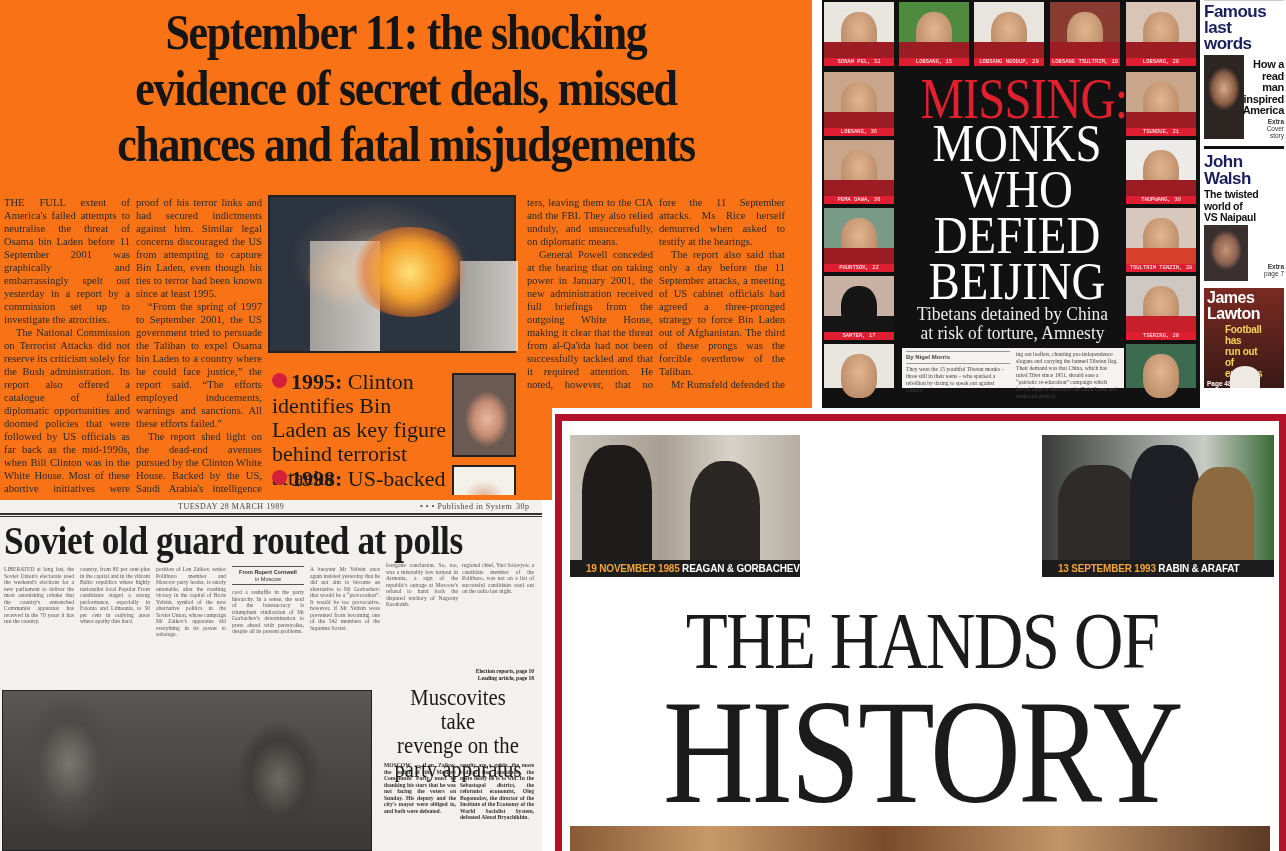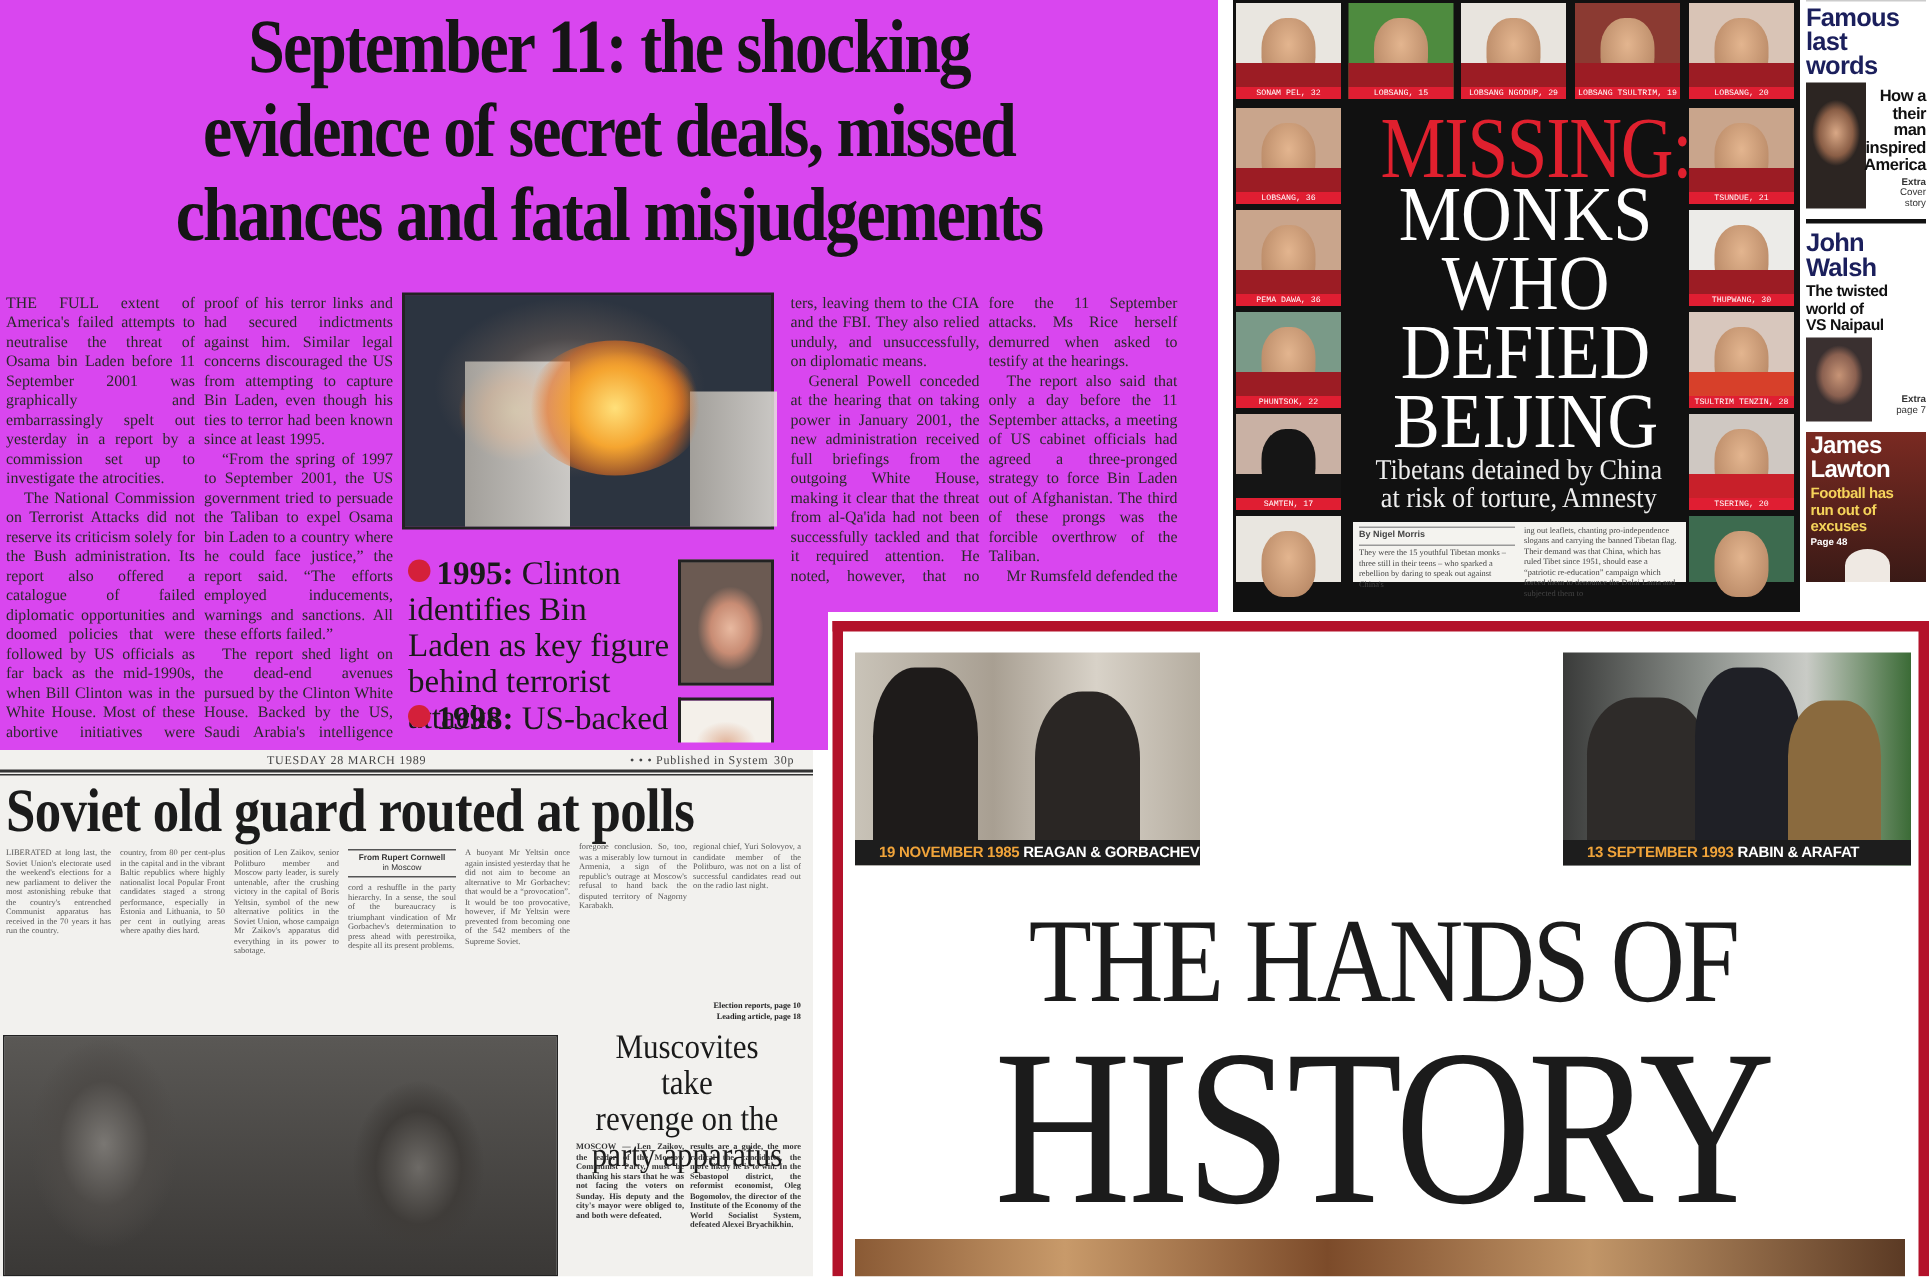--- a/index.html
+++ b/index.html
@@ -1,21 +1,21 @@
 <!DOCTYPE html>
 <html><head>
 <meta charset="utf-8">
 <style>
   *{box-sizing:border-box;margin:0;padding:0}
   html,body{width:1286px;height:851px;overflow:hidden;background:#fff}
   body{position:relative;font-family:"Liberation Serif",serif;color:#1a1a1a}
   .panel{position:absolute;overflow:hidden}
 
   
-  #p911{left:0;top:0;width:812px;height:500px;background:#d946ef}
+  #p911{left:0;top:0;width:812px;height:500px;background:#f97316}
   #p911 .headline{position:absolute;left:0;top:4px;width:812px;text-align:center;
     font-family:"Liberation Serif",serif;font-weight:bold;font-size:51px;line-height:56px;
     letter-spacing:-1.5px;transform:scaleX(0.86);transform-origin:center top;color:#151515}
   #p911 .col{position:absolute;font-size:10.6px;line-height:13px;text-align:justify;color:#2a2a2a}
   #p911 .col p{text-indent:12px}
   #p911 .col p.first{text-indent:0}
   .byline{font-size:10.5px;font-weight:bold;font-variant:small-caps;line-height:13px;border-bottom:2px solid #777;padding-bottom:3px;margin-bottom:6px;color:#333}
   .photo-wtc{position:absolute;left:268px;top:195px;width:248px;height:158px;border:2px solid #222;
     background:
       radial-gradient(ellipse 60px 40px at 60% 45%,#ffd35a 0%,#f29a22 45%,rgba(200,90,20,0) 80%),
@@ -229,21 +229,21 @@
 <aside class="panel" id="pside">
   <div style="position:absolute;left:4px;top:0;width:80px;height:138px;border-top:1px solid #ccc">
     <div class="s-head" style="font-size:17px;line-height:16px;margin-top:3px">
       <div>Famous</div>
       <div>last</div>
       <div>words</div>
     </div>
     <div style="position:absolute;left:0;top:54px;width:40px;height:84px;background:radial-gradient(ellipse 16px 22px at 50% 40%,#d9a886,#8a5e46 70%,#2c2522 100%)"></div>
     <div class="s-sub" style="position:absolute;right:0;top:58px;font-size:11px;line-height:11.5px;text-align:right">
       <div>How a</div>
-      <div>their</div>
+      <div>read</div>
       <div>man</div>
       <div>inspired</div>
       <div>America</div>
     </div>
     <div class="s-tiny" style="position:absolute;right:0;top:117px">
       <div style="font-weight:bold">Extra</div>
       <div>Cover</div>
       <div>story</div>
     </div>
   </div>
@@ -263,21 +263,21 @@
       <div style="font-weight:bold">Extra</div>
       <div>page 7</div>
     </div>
   </div>
 
   <div style="position:absolute;left:4px;top:288px;width:80px;height:100px;background:linear-gradient(180deg,#7a2a22,#3a1a16)">
     <div class="s-head" style="font-size:16px;line-height:16px;color:#fff;padding:2px 3px">
       <div>James</div>
       <div>Lawton</div>
     </div>
-    <div class="s-sub" style="font-size:10px;line-height:11px;color:#f5d35a;padding:0 3px">
+    <div class="s-sub" style="font-size:10px;line-height:11px;color:#f5d35a;padding:0 21px">
       <div>Football has</div>
       <div>run out of</div>
       <div>excuses</div>
     </div>
     <div class="s-tiny" style="text-align:left;color:#fff;padding:1px 3px;font-weight:bold">Page 48</div>
     <div style="position:absolute;left:26px;bottom:0;width:30px;height:22px;border-radius:50% 50% 0 0;background:#efe9e3"></div>
   </div>
 </aside>
 
 <section class="panel" id="psoviet">

